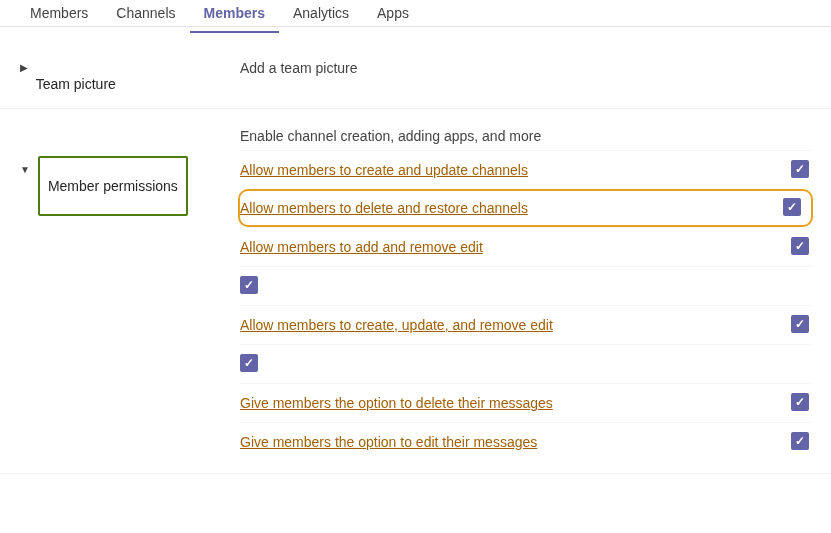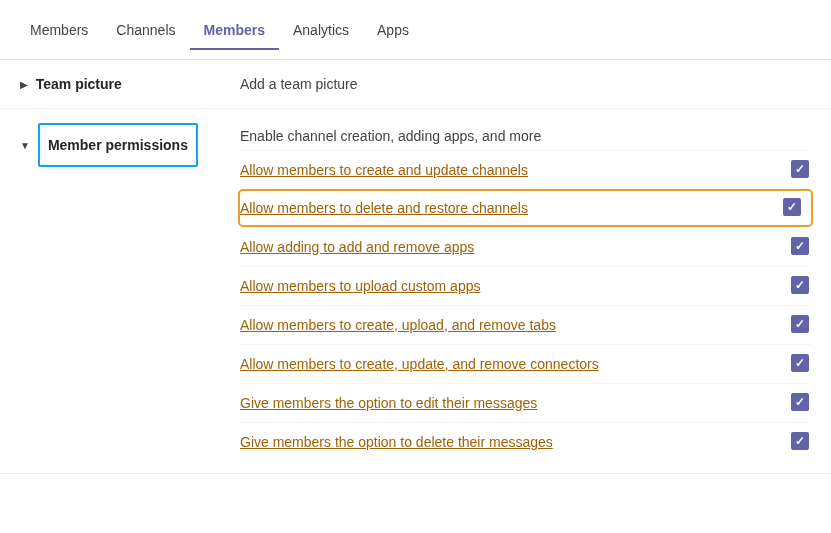--- a/index.html
+++ b/index.html
@@ -11,21 +11,21 @@
       width: 831px;
       min-height: 533px;
     }
 
     
     .nav-bar {
       display: flex;
       align-items: center;
       border-bottom: 1px solid #e0e0e0;
       padding: 0 16px;
-      height: 60px;
+      height: 27px;
     }
     .nav-item {
       padding: 12px 14px;
       font-size: 14px;
       color: #444;
       cursor: pointer;
       position: relative;
       white-space: nowrap;
     }
     .nav-item.active {
@@ -47,27 +47,28 @@
       padding: 0;
     }
 
     .chevron-icon {
       font-size: 10px;
       color: #444;
       margin-right: 2px;
     }
 
     .section-label {
-      font-weight: 700;
-      font-size: 14px;
+      font-weight: 400;
+      font-size: 14px;
+      margin-top: 33px;
     }
 
     .section-label.outlined {
-      border: 2px solid #0ea5e9;
-      padding: 12px 8px;
+      border: 2px solid #4d7c0f;
+      padding: 20px 8px;
       border-radius: 2px;
     }
 
     
     .permission-list {
       display: flex;
       flex-direction: column;
       gap: 0;
     }
 
@@ -143,21 +144,21 @@
       display: flex;
       align-items: center;
       justify-content: space-between;
       padding: 9px 0;
       border-top: 1px solid #f5f5f5;
     }
     .perm-row.highlighted-row {
       border: 2px solid #e8a020;
       padding: 7px 8px 7px 0;
       margin: 0 -2px;
-      border-radius: 5px;
+      border-radius: 10px;
     }
     .perm-label {
       font-size: 14px;
       color: #a16207;
       text-decoration: underline;
     }
   </style>
 </head>
 <body>
 
@@ -199,56 +200,54 @@
 
 
           <div class="perm-row highlighted-row">
             <span class="perm-label">Allow members to delete and restore channels</span>
             <div class="checkbox-wrap">
               <div class="checkbox-checked"></div>
             </div>
           </div>
 
           <div class="perm-row">
-            <span class="perm-label">Allow adding to add and remove apps</span>
-            <div class="checkbox-wrap">
-              <div class="checkbox-checked"></div>
-            </div>
-          </div>
-
-          <div class="perm-row">
-            <span class="perm-label">Allow members to upload custom apps</span>
-            <div class="checkbox-wrap">
-              <div class="checkbox-checked"></div>
-            </div>
-          </div>
-
-          <div class="perm-row">
-            <span class="perm-label">Allow members to create, upload, and remove tabs</span>
-            <div class="checkbox-wrap">
-              <div class="checkbox-checked"></div>
-            </div>
-          </div>
-
-          <div class="perm-row">
-            <span class="perm-label">Allow members to create, update, and remove connectors</span>
+            <span class="perm-label">Allow members to add and remove edit</span>
+            <div class="checkbox-wrap">
+              <div class="checkbox-checked"></div>
+            </div>
+          </div>
+
+          <div class="perm-row">
+            <div class="checkbox-wrap">
+              <div class="checkbox-checked"></div>
+            </div>
+          </div>
+
+          <div class="perm-row">
+            <span class="perm-label">Allow members to create, update, and remove edit</span>
+            <div class="checkbox-wrap">
+              <div class="checkbox-checked"></div>
+            </div>
+          </div>
+
+          <div class="perm-row">
+            <div class="checkbox-wrap">
+              <div class="checkbox-checked"></div>
+            </div>
+          </div>
+
+          <div class="perm-row">
+            <span class="perm-label">Give members the option to delete their messages</span>
             <div class="checkbox-wrap">
               <div class="checkbox-checked"></div>
             </div>
           </div>
 
           <div class="perm-row">
             <span class="perm-label">Give members the option to edit their messages</span>
-            <div class="checkbox-wrap">
-              <div class="checkbox-checked"></div>
-            </div>
-          </div>
-
-          <div class="perm-row">
-            <span class="perm-label">Give members the option to delete their messages</span>
             <div class="checkbox-wrap">
               <div class="checkbox-checked"></div>
             </div>
           </div>
 
         </div>
       </div>
     </div>
   </div>
 

